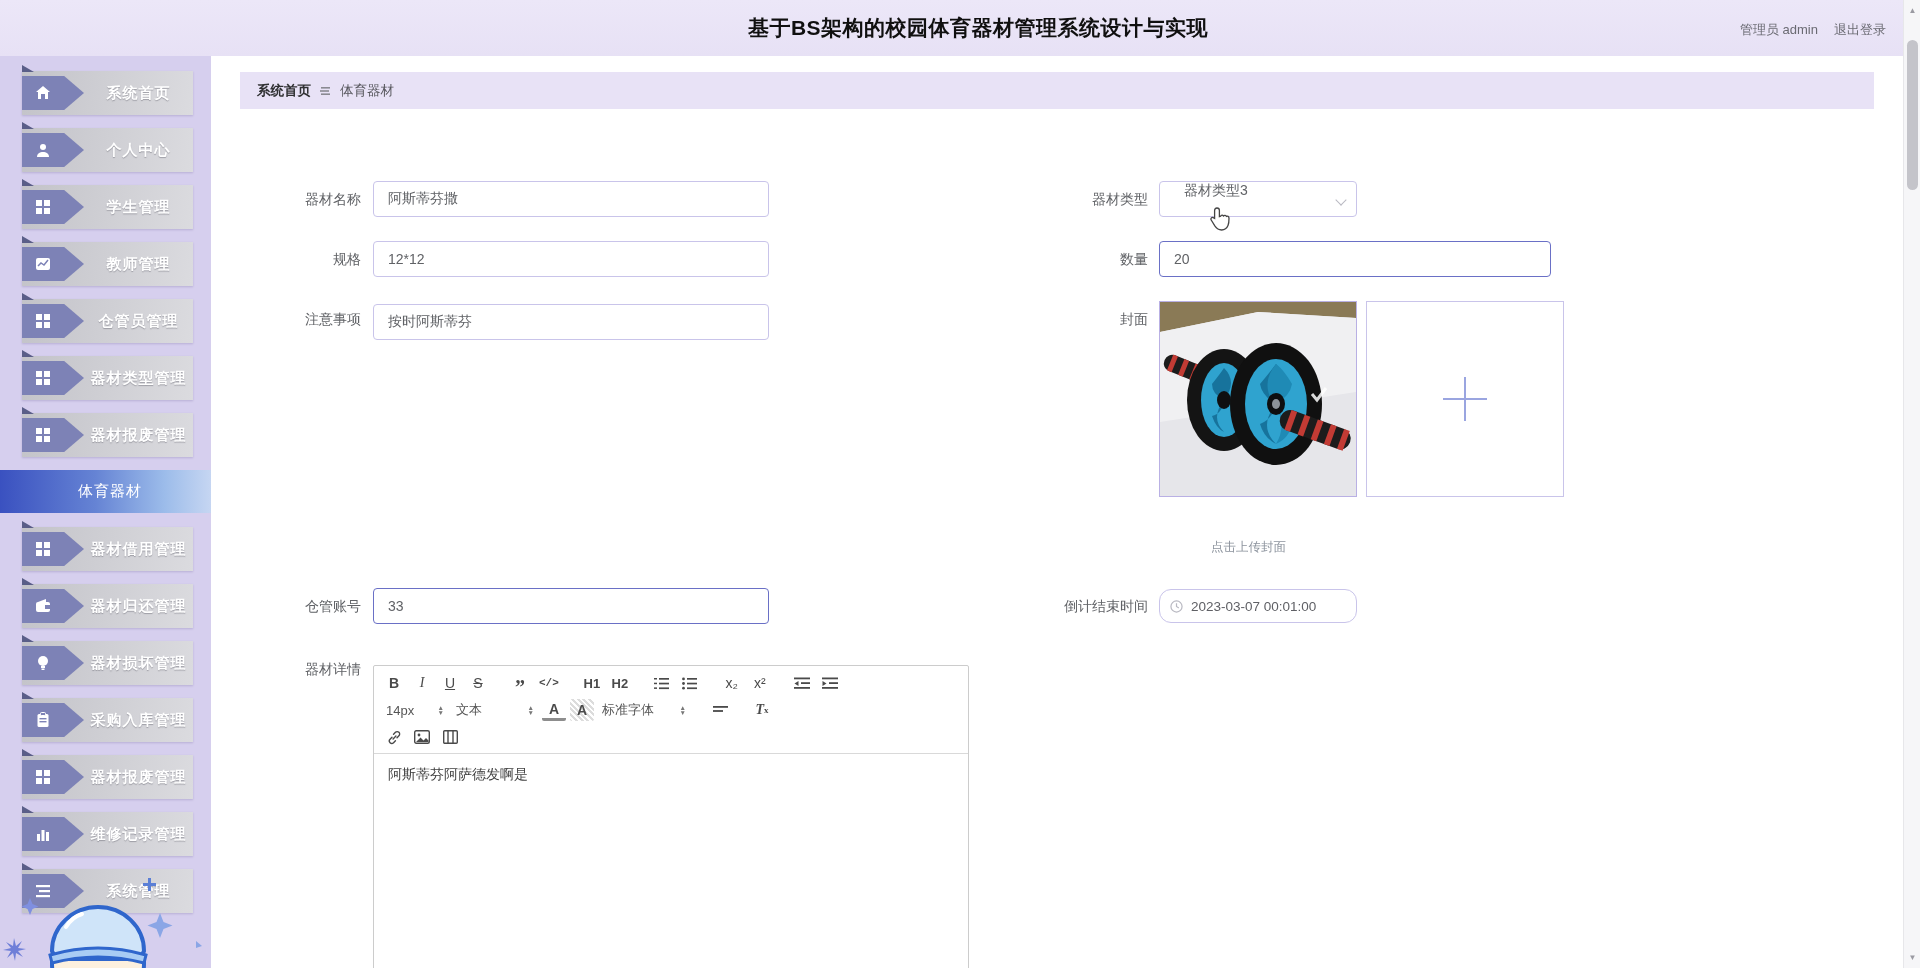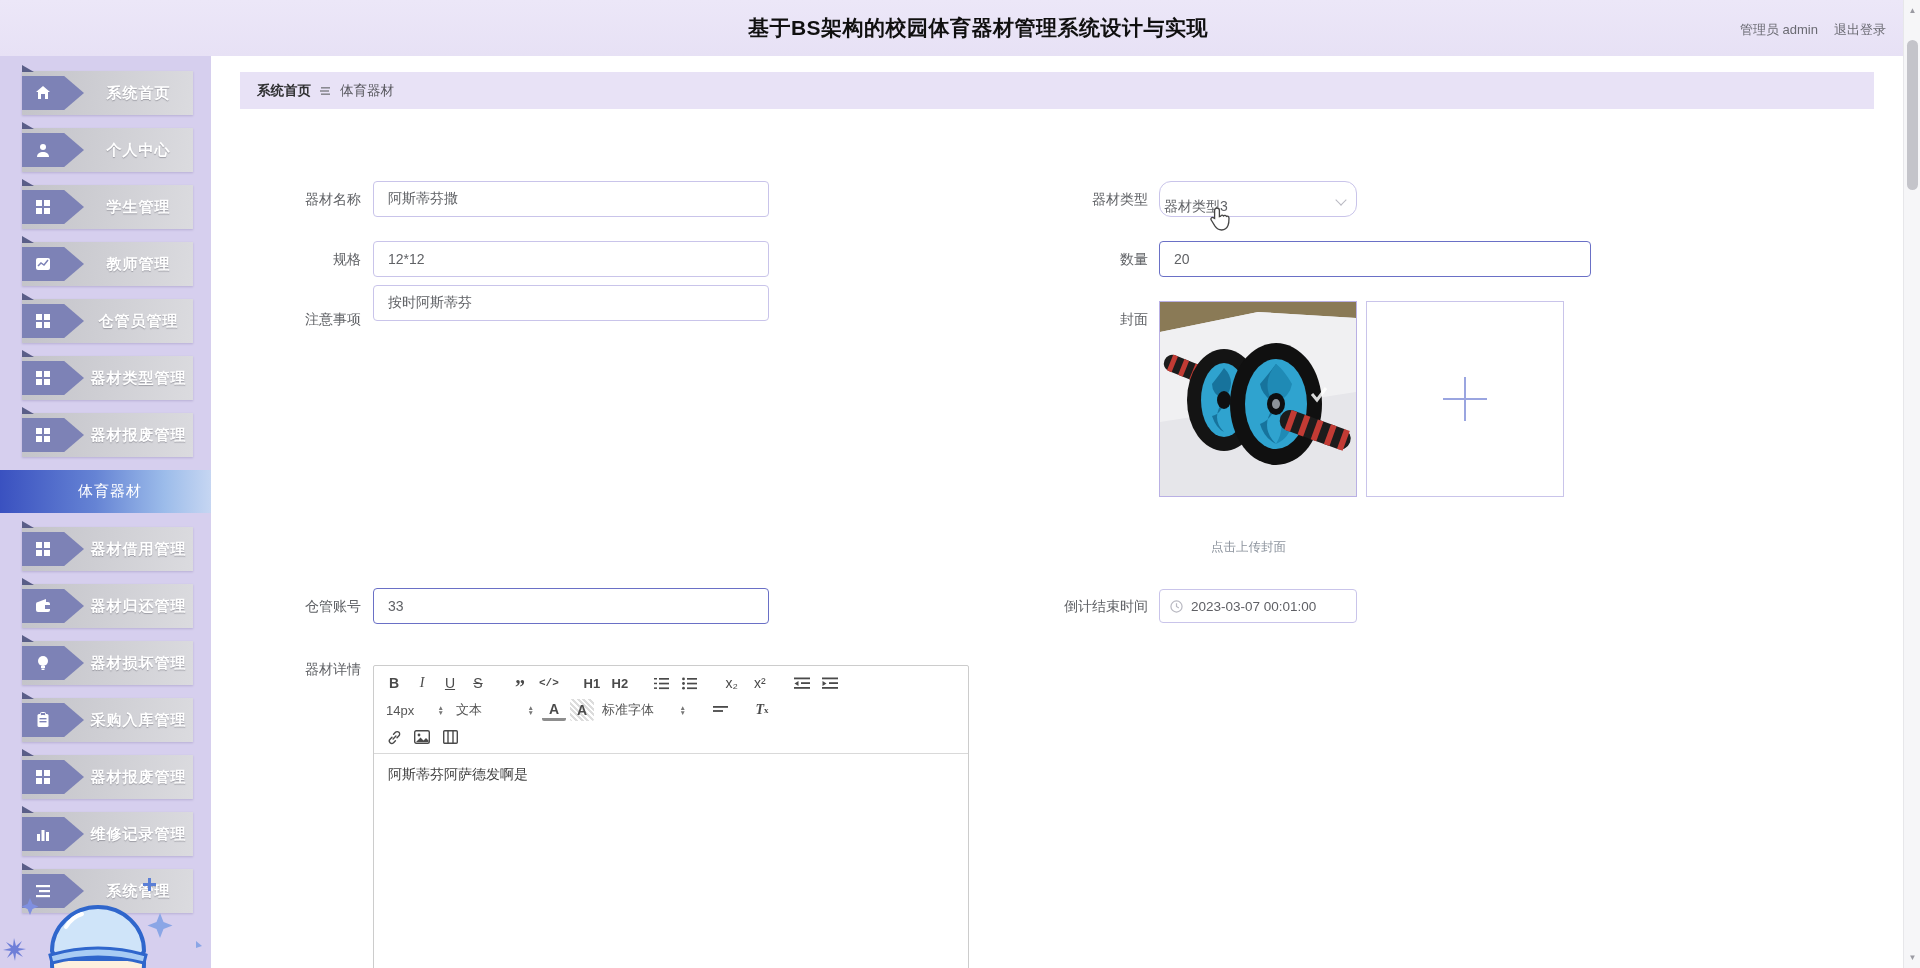--- a/index.html
+++ b/index.html
@@ -59,43 +59,43 @@
 
   .lbl { position:absolute; width:130px; text-align:right; font-size:14px;
     color:#606266; line-height:36px; }
   .lbl-l { left:20px; }           
   .lbl-r { left:807px; }          
   .inp { position:absolute; height:36px; border:1px solid #c9c4ea; border-radius:4px;
     background:#fff; font-size:14px; color:#606266; padding:0 14px;
     font-family:"Liberation Sans","DejaVu Sans",sans-serif; outline:none; }
   .inp-focus { border-color:#6a70c6; }
   .col-l { left:162px; width:396px; }
-  .col-r { left:948px; width:432px; }
+  .col-r { left:948px; width:392px; }
 
   .select-box { position:absolute; left:948px; width:198px; height:36px;
-    border:1px solid #c9c4ea; border-radius:12px; background:#fff; cursor:pointer;
-    display:flex; align-items:flex-end; padding:0 4px; font-size:14px; color:#606266; }
+    border:1px solid #c9c4ea; border-radius:4px; background:#fff; cursor:pointer;
+    display:flex; align-items:flex-start; padding:0 24px; font-size:14px; color:#606266; }
   .select-chevron { position:absolute; right:11px; top:14px; width:8px; height:8px;
     border-right:1.6px solid #b9b9c2; border-bottom:1.6px solid #b9b9c2;
     transform:rotate(45deg); }
   .cursor-hand { position:absolute; left:998px; top:150px; z-index:15; pointer-events:none; }
 
   .cover-photo { position:absolute; left:948px; top:245px; width:198px; height:196px;
     border:1px solid #b9b0e4; background:#e9e9ec; cursor:pointer; overflow:hidden; }
   .cover-upload { position:absolute; left:1155px; top:245px; width:198px; height:196px;
     border:1px solid #c9c4ea; background:#fff; cursor:pointer;
     display:flex; align-items:center; justify-content:center; }
   .plus-mark { position:relative; width:44px; height:44px; }
   .plus-mark::before, .plus-mark::after { content:""; position:absolute; background:#9aa5e0; }
   .plus-mark::before { left:50%; top:0; width:2px; height:44px; transform:translateX(-50%); }
   .plus-mark::after  { top:50%; left:0; height:2px; width:44px; transform:translateY(-50%); }
   .upload-hint { position:absolute; left:1000px; top:483px; font-size:12.5px; color:#8c939d; }
 
   .date-box { position:absolute; left:948px; top:533px; width:198px; height:34px;
-    border:1px solid #c9c4ea; border-radius:4px; background:#fff; cursor:pointer;
+    border:1px solid #c9c4ea; border-radius:12px; background:#fff; cursor:pointer;
     display:flex; align-items:center; gap:8px; padding:0 10px;
     font-size:13.5px; color:#5f6065; }
 
   
   .editor { position:absolute; left:162px; top:609px; width:596px; height:330px;
     border:1px solid #cccccc; border-radius:2px; background:#fff; }
   .toolbar { padding:6px 8px 4px 8px; border-bottom:1px solid #d9d9d9; }
   .tb-row { display:flex; align-items:center; gap:4px; margin-bottom:5px; }
   .tb-btn { min-width:24px; height:22px; display:flex; align-items:center; justify-content:center;
     color:#4a4a4a; font-size:14px; cursor:pointer; border-radius:2px; padding:0 3px; }
@@ -397,21 +397,21 @@
   <svg class="cursor-hand" width="22" height="26" viewBox="0 0 22 26">
     <path d="M8 2 c1.6 0 2.4 1 2.4 2.6 v6 l1.2-.4 c.6-1.4 2.2-1.4 2.8-.2 1-1 2.6-.8 3 .4 1.2-.6 2.6 0 2.6 1.8 0 0 0 5-1 7.4 -1 2.4-2.6 4.4-6.4 4.4 -3.6 0-5-1.4-6.6-3.8 L2.2 14 c-1-1.4.4-3 2-2.4 l1.4.8 V4.6 C5.6 3 6.4 2 8 2 Z" fill="#fff" stroke="#444" stroke-width="1.3"></path>
   </svg>
 
   <div class="lbl lbl-l" style="top:185px">规格</div>
   <input class="inp col-l" style="top: 185px;" value="12*12">
   <div class="lbl lbl-r" style="top:185px">数量</div>
   <input class="inp inp-focus col-r" style="top: 185px;" value="20">
 
   <div class="lbl lbl-l" style="top:245px">注意事项</div>
-  <input class="inp col-l" style="top: 229px; font-family: Liberation Serif, serif;" value="按时阿斯蒂芬">
+  <input class="inp col-l" style="top: 248px; font-family: Liberation Serif, serif;" value="按时阿斯蒂芬">
   <div class="lbl lbl-r" style="top:245px">封面</div>
 
   <div class="cover-photo">
     <svg width="196" height="194" viewBox="0 0 196 194">
       <rect width="196" height="194" fill="#e4e4e8"></rect>
       <polygon points="0,0 196,0 196,16 98,10 0,30" fill="#8a7a56"></polygon>
       <polygon points="0,30 98,10 196,16 196,194 0,194" fill="#f0f0f2"></polygon>
       <polygon points="0,120 196,90 196,194 0,194" fill="#e6e6ea"></polygon>
 
       <g transform="rotate(22 40 72)">

